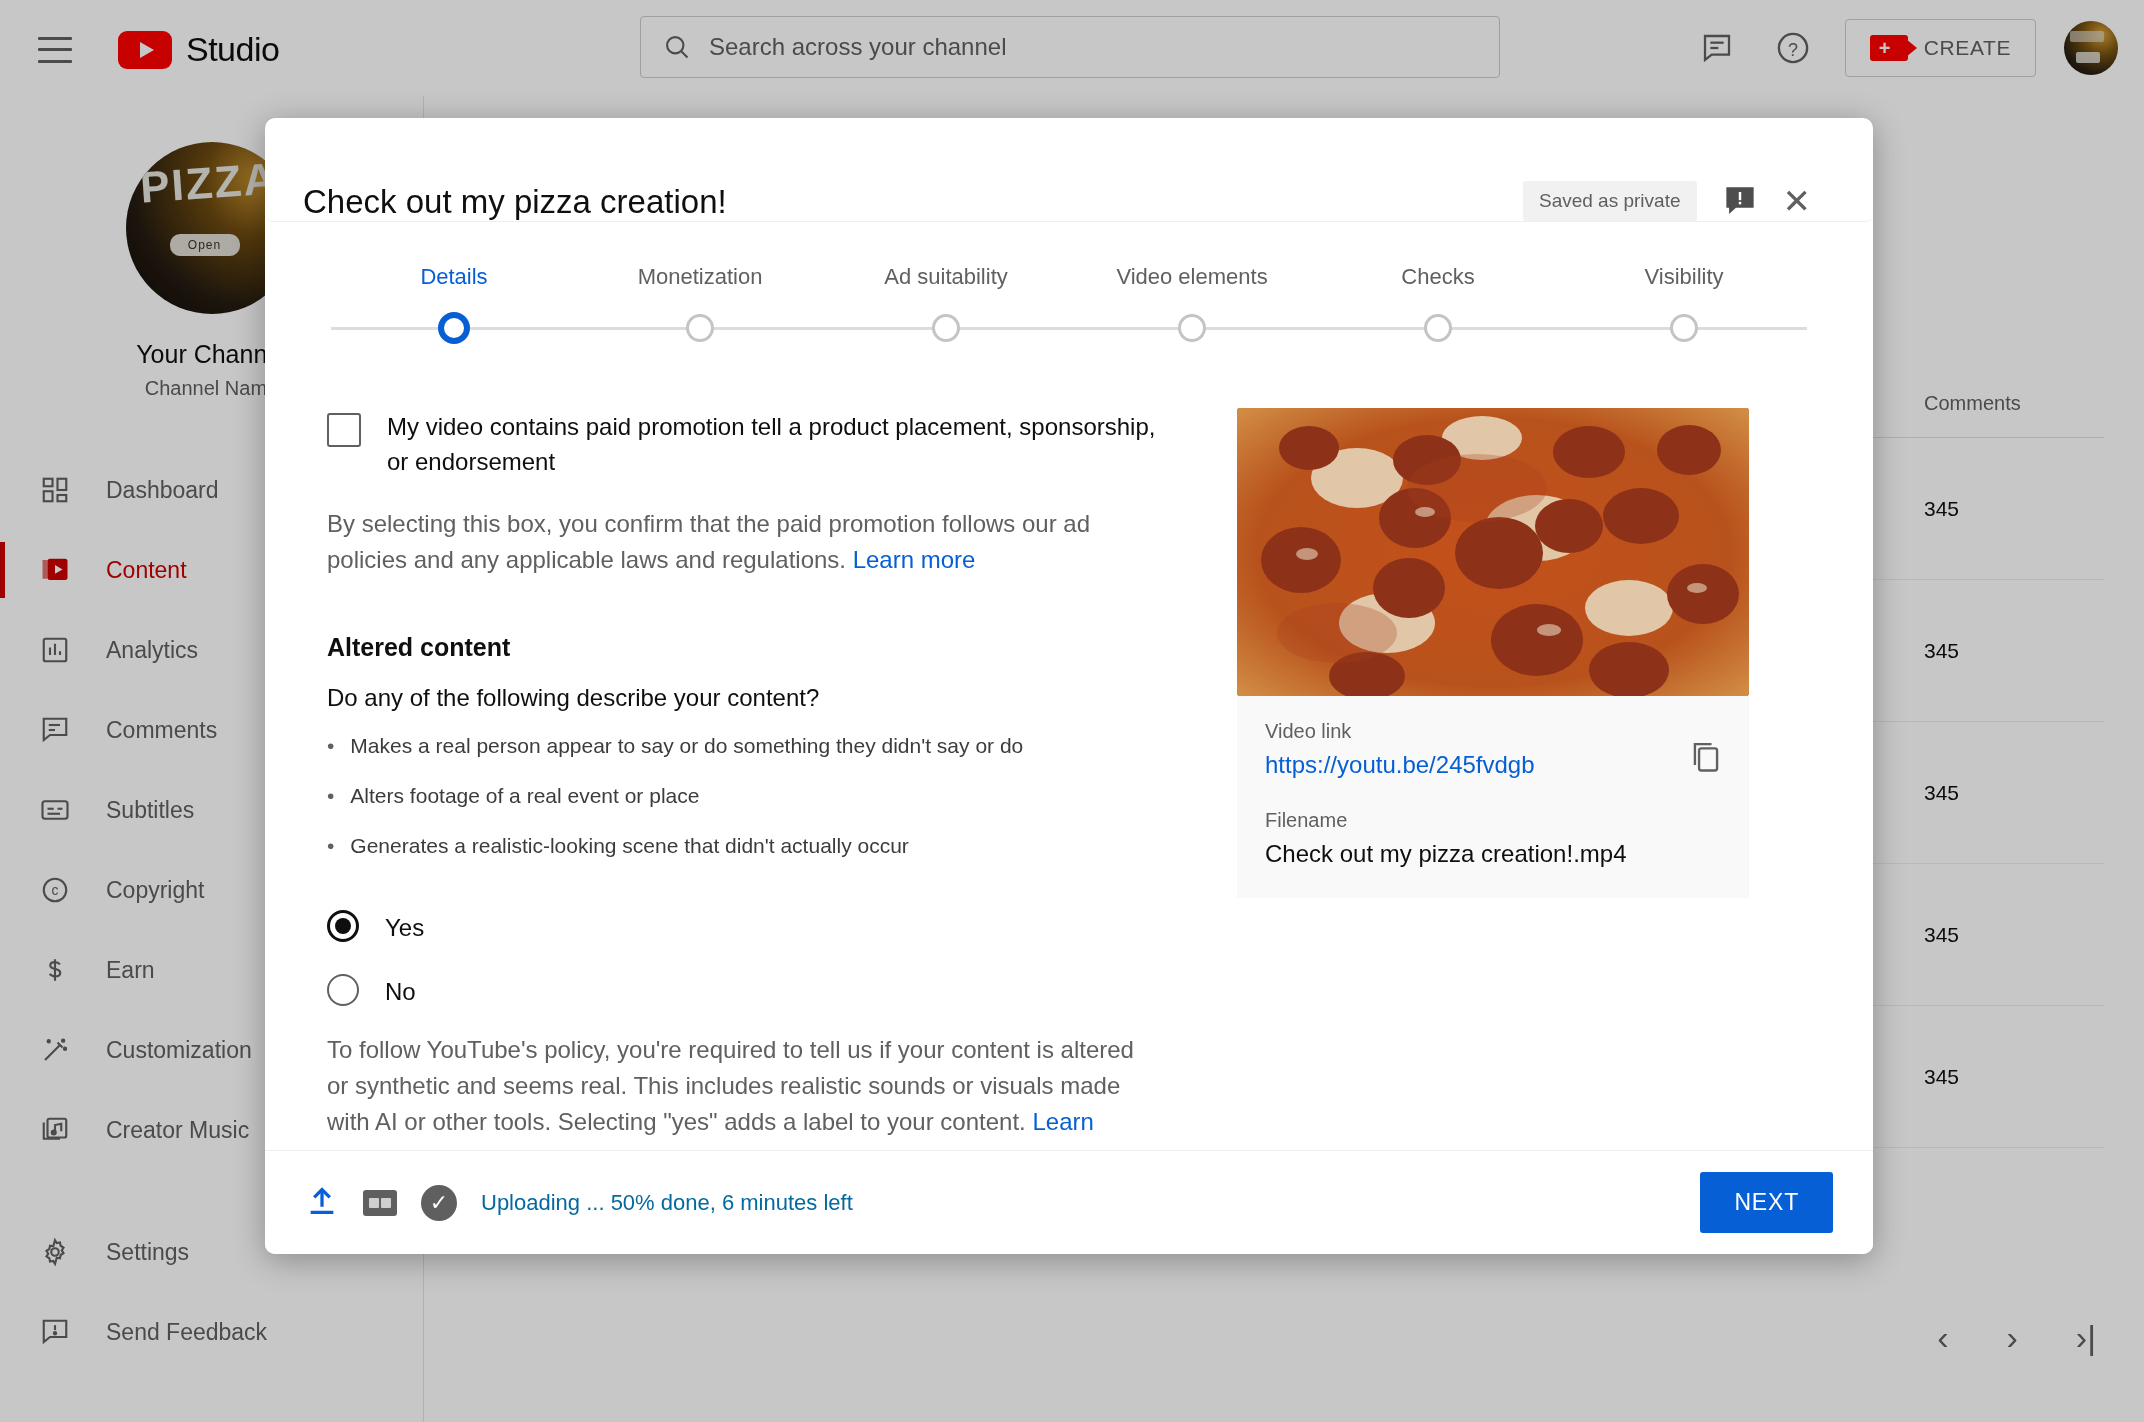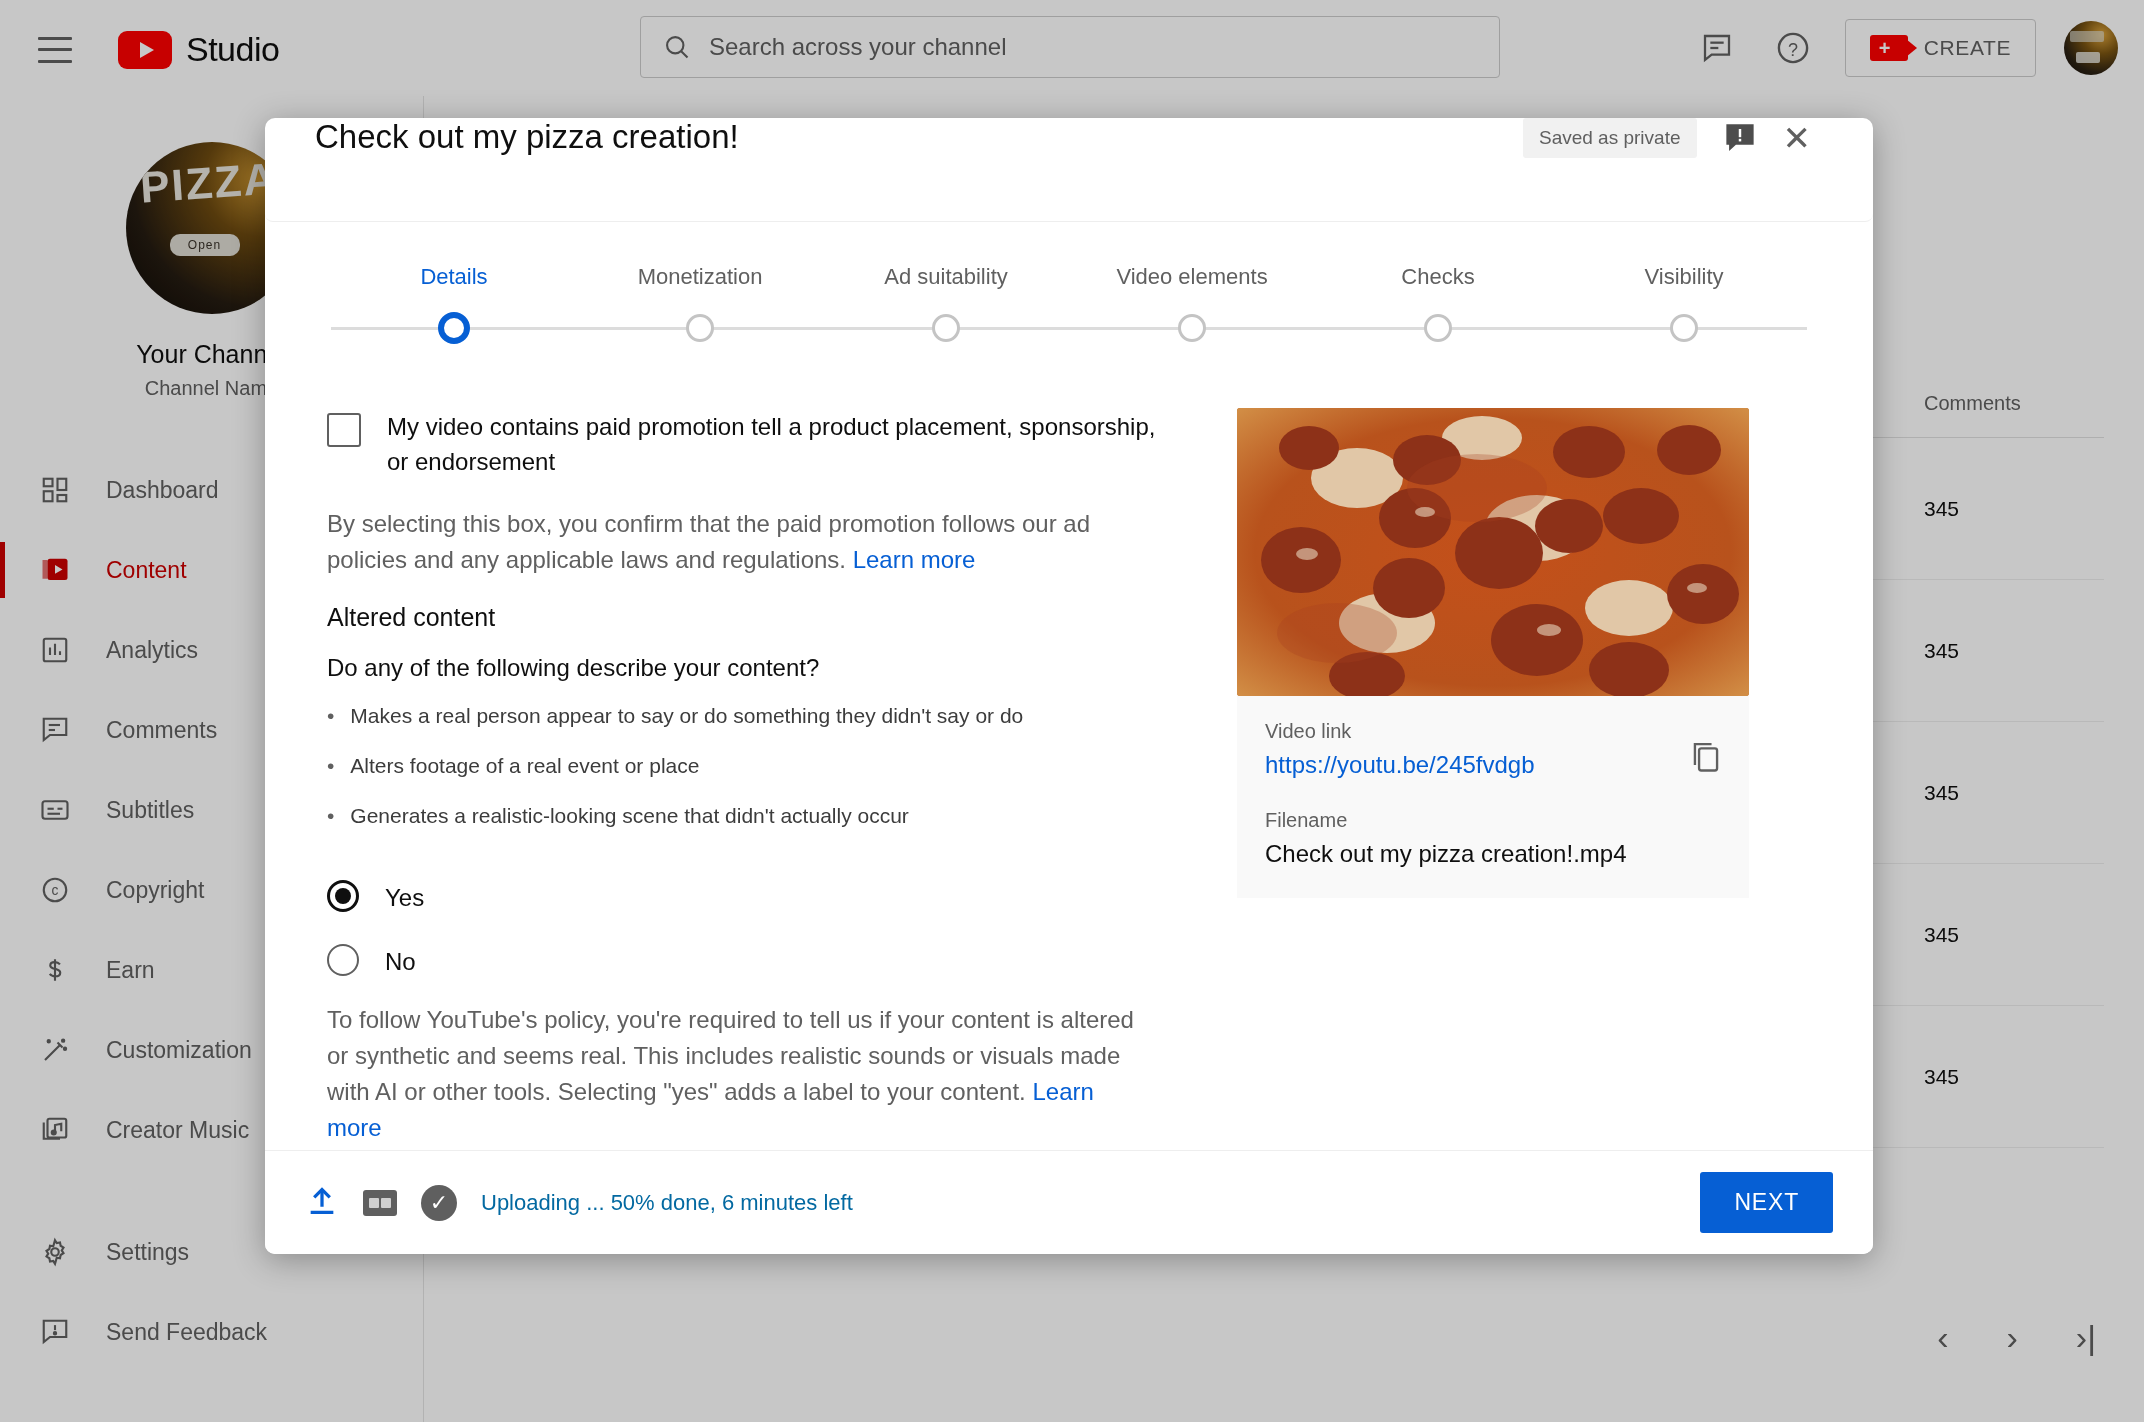--- a/index.html
+++ b/index.html
@@ -136,21 +136,21 @@
 
   
   .modal {
     position: absolute; z-index: 60;
     left: 265px; top: 118px; width: 1608px; height: 1136px;
     background: #fff; border-radius: 10px;
     box-shadow: 0 6px 32px rgba(0,0,0,0.30);
     display: flex; flex-direction: column; overflow: hidden;
   }
   .modal-head {
-    height: 104px; display: flex; align-items: flex-start; padding: 0 62px 0 50px;
+    height: 104px; display: flex; align-items: flex-end; padding: 0 62px 0 38px;
     border-bottom: 1px solid #eee; flex: none; border-radius: 8px;
   }
   .modal-title { font-size: 33px; font-weight: 500; color: #0f0f0f; }
   .head-right { margin-left: auto; display: flex; align-items: center; gap: 26px; }
   .badge {
     background: #f1f1f1; color: #5f5f5f; font-size: 19px;
     padding: 9px 16px; border-radius: 3px;
   }
   .feedback-ico { width: 34px; height: 30px; cursor: pointer; position: relative; }
   .close-x { font-size: 34px; color: #606060; cursor: pointer; line-height: 1; font-weight: 300; }
@@ -176,21 +176,21 @@
   .body-right { width: 480px; padding-top: 20px; }
 
   .cb-row { display: flex; gap: 26px; align-items: flex-start; margin-top: 22px; }
   .checkbox { width: 34px; height: 34px; border: 2px solid #606060; border-radius: 3px; flex: none; margin-top: 3px; cursor: pointer; }
   .cb-text { font-size: 24px; color: #0f0f0f; line-height: 1.45; max-width: 770px; }
   .helper {
     font-size: 24px; color: #606060; line-height: 1.5; margin-top: 26px; max-width: 820px;
   }
   .link { color: #065fd4; cursor: pointer; }
 
-  .sec-title { font-size: 25px; font-weight: 400; color: #0f0f0f; margin-top: 25px; }
+  .sec-title { font-size: 25px; font-weight: 700; color: #0f0f0f; margin-top: 55px; }
   .sec-q { font-size: 24px; color: #0f0f0f; margin-top: 22px; }
   .bullets { margin-top: 22px; }
   .bullet { display: flex; gap: 16px; font-size: 21px; color: #3c3c3c; margin-bottom: 26px; }
   .bullet .bdot { color: #606060; }
 
   .radio-row { display: flex; align-items: flex-end; gap: 26px; margin-top: 6px; height: 58px; cursor: pointer; }
   .radio { width: 32px; height: 32px; border-radius: 50%; border: 2px solid #606060; flex:none; position: relative; }
   .radio.sel { border-color: #0f0f0f; border-width: 3px; }
   .radio.sel:after {
     content:""; position:absolute; left:50%; top:50%; transform: translate(-50%,-50%);

